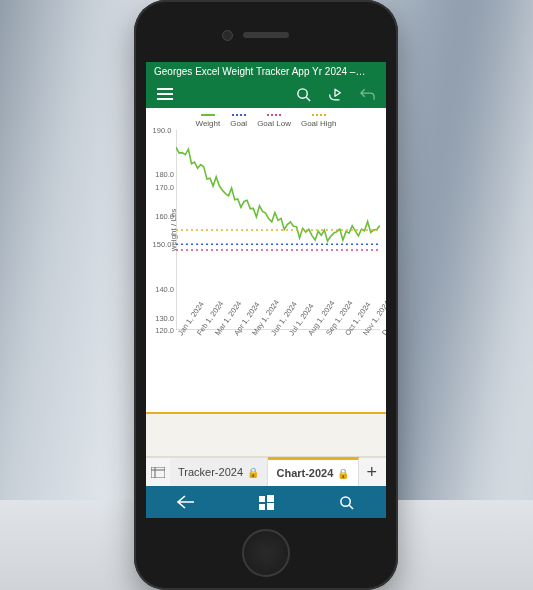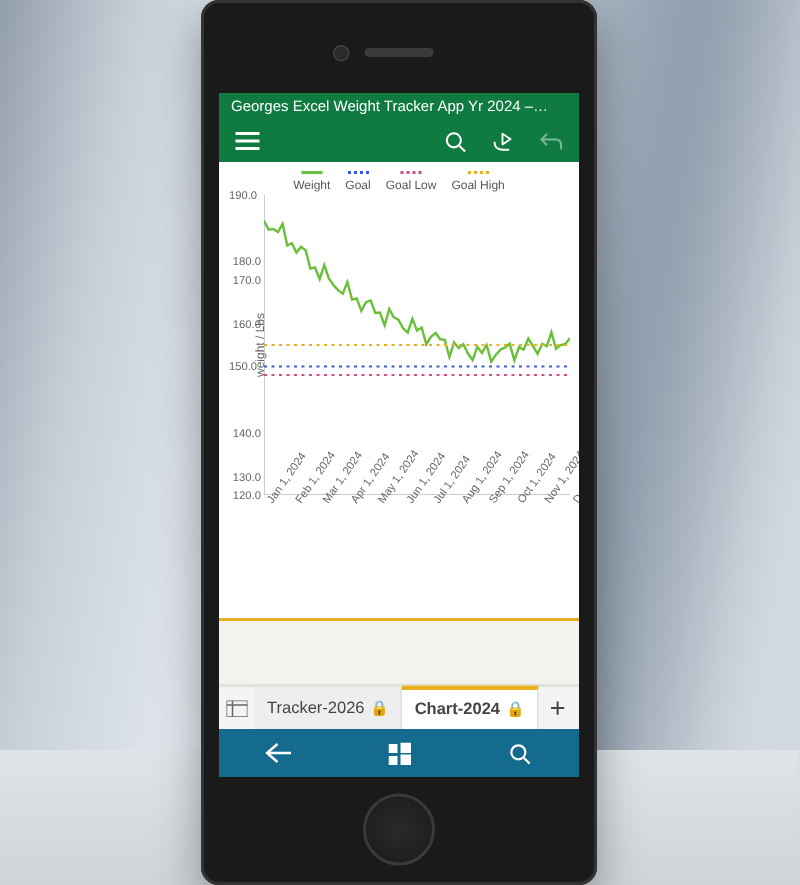--- a/index.html
+++ b/index.html
@@ -1,18 +1,18 @@
 <!DOCTYPE html>
 <html><head>
 <meta charset="utf-8">
 <style>
   html,body{margin:0;padding:0;width:533px;height:590px;overflow:hidden;font-family:'Segoe UI',Arial,sans-serif;}
   .bg{position:absolute;inset:0;background:linear-gradient(100deg,#6b7a8a 0%,#c8d0d8 20%,#e8edf2 40%,#b8c4d0 55%,#8a98a8 70%,#d8dee4 85%,#c0c8d0 100%);filter:blur(18px);transform:scale(1.2);}
   .surface{position:absolute;left:0;right:0;bottom:0;height:90px;background:linear-gradient(#e0e4e8,#d0d4d8);}
-  .phone{position:absolute;left:134px;top:0;width:264px;height:590px;background:#1a1a1a;border-radius:12px;box-shadow:0 12px 30px rgba(0,0,0,.35),inset 0 0 0 2px #333;}
+  .phone{position:absolute;left:134px;top:0;width:264px;height:590px;background:#1a1a1a;border-radius:32px;box-shadow:0 12px 30px rgba(0,0,0,.35),inset 0 0 0 2px #333;}
   .speaker{position:absolute;top:32px;left:50%;transform:translateX(-50%);width:46px;height:6px;background:#3a3a3a;border-radius:3px;}
   .camera{position:absolute;top:30px;left:88px;width:9px;height:9px;background:#2a2a2a;border-radius:50%;border:1px solid #444;}
   .home{position:absolute;bottom:13px;left:50%;transform:translateX(-50%);width:44px;height:44px;border-radius:50%;background:radial-gradient(#2a2a2a,#1a1a1a);border:2px solid #3a3a3a;}
   .screen{position:absolute;top:62px;left:12px;right:12px;bottom:72px;background:#fff;overflow:hidden;display:flex;flex-direction:column;}
   
   .titlebar{background:#0f7b41;color:#fff;font-size:10px;padding:4px 8px 3px;white-space:nowrap;overflow:hidden;text-overflow:ellipsis;}
   .toolbar{background:#0f7b41;height:28px;display:flex;align-items:center;padding:0 6px;gap:6px;}
   .spacer{flex:1;}
   .tbtn{width:26px;height:26px;display:flex;align-items:center;justify-content:center;color:#fff;}
   .hamburger{display:flex;flex-direction:column;gap:3px;}
@@ -147,21 +147,21 @@
 
     <div class="tabs">
       <div class="sheetsicon">
         <svg width="14" height="11" viewBox="0 0 14 11">
             <rect x="0" y="0" width="14" height="11" fill="none" stroke="#666"></rect>
             <line x1="0" y1="3" x2="14" y2="3" stroke="#666"></line>
             <line x1="4" y1="0" x2="4" y2="11" stroke="#666"></line>
           </svg>
       </div>
       <div class="tab">
-        <span>Tracker-2026</span>
+        <span>Tracker-2024</span>
         <span class="lock">🔒</span>
       </div>
       <div class="tab active">
         <span>Chart-2024</span>
         <span class="lock">🔒</span>
       </div>
       <div class="addtab">+</div>
     </div>
 
     <div class="osnav">

